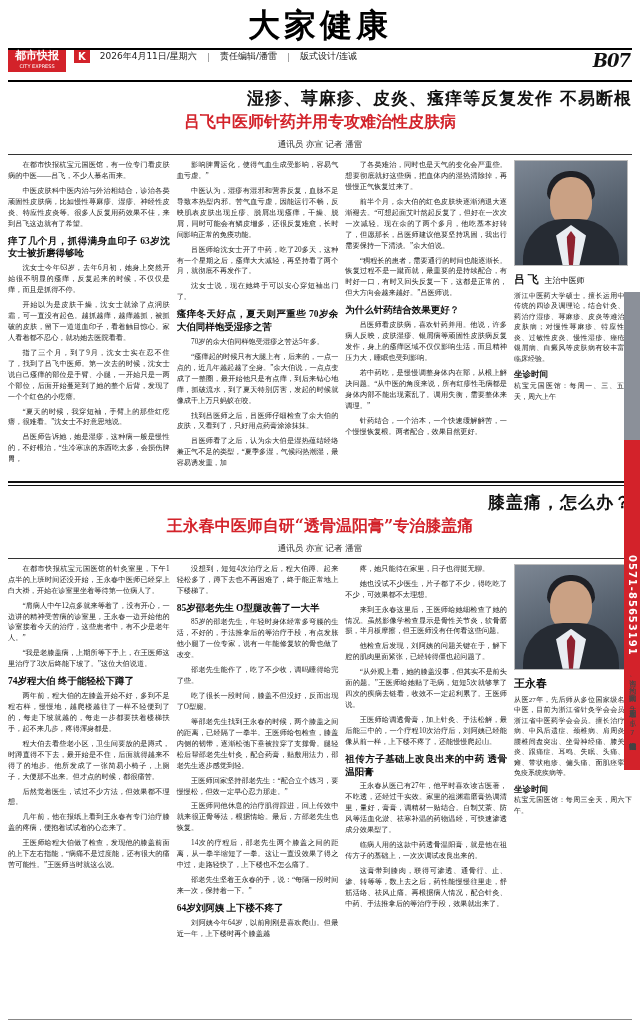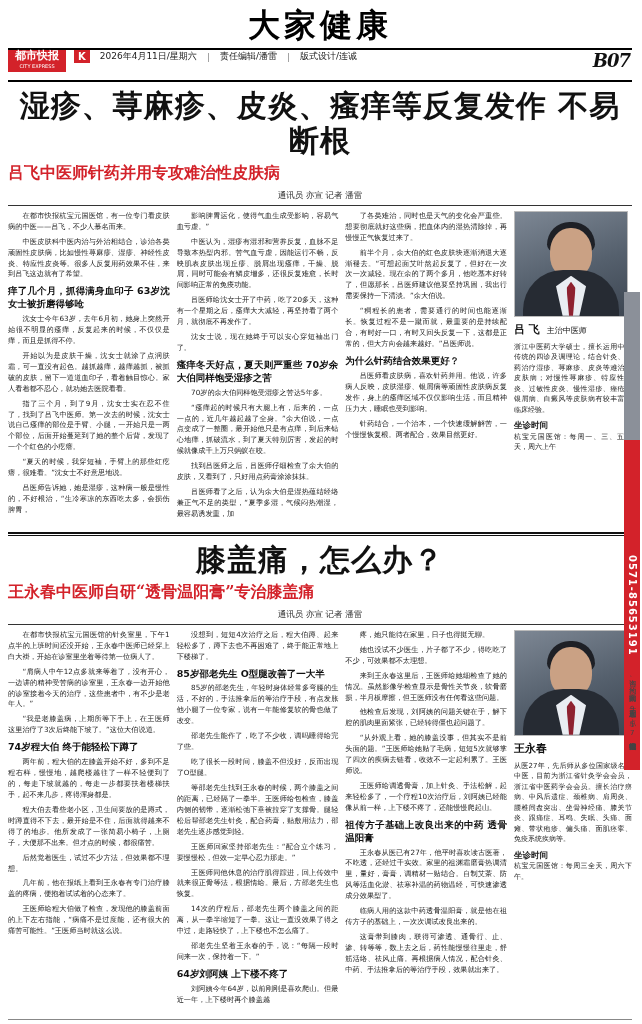--- a/index.html
+++ b/index.html
@@ -42,33 +42,33 @@
   .sep{color:#888;}
   .page-no{
     margin-left:auto;font-family:"DejaVu Serif","Liberation Serif",serif;
     font-size:18px;font-weight:bold;font-style:italic;letter-spacing:-1px;
     color:#111;padding-right:2px;
   }
 
   
   .article{margin-top:6px;}
   .headline{
+    text-align:right;font-family:"DejaVu Serif","Liberation Serif",serif;
+    font-weight:bold;font-size:17px;letter-spacing:1px;color:#111;
+    line-height:1.18;
+  }
+  .subhead{
     text-align:center;font-family:"DejaVu Serif","Liberation Serif",serif;
-    font-weight:bold;font-size:30px;letter-spacing:1px;color:#111;
-    line-height:1.18;
-  }
-  .subhead{
-    text-align:left;font-family:"DejaVu Serif","Liberation Serif",serif;
     font-size:16px;color:#d3222a;margin-top:4px;font-weight:bold;
   }
   .byline{font-size:8.5px;color:#333;margin:6px 0 3px 0;text-align:center;}
   .hr-dark{border-top:1px solid #333;margin:3px 0 5px 0;}
 
   
-  .cols{display:flex;gap:7px;}
+  .cols{display:flex;gap:7px;font-family:Liberation Serif, serif;}
   .col{flex:1;font-size:7.2px;line-height:1.52;text-align:justify;color:#1b1b1b;}
   .col p{margin:0 0 4px 0;text-indent:2em;}
   .subtitle{
     font-weight:bold;font-size:9.5px;line-height:1.35;color:#111;
     margin:5px 0 3px 0;text-indent:0;
   }
   .photo-col{width:118px;flex:none;}
   .portrait{
     width:112px;height:104px;background:linear-gradient(160deg,#7d8794 0%,#55606d 55%,#3d4652 100%);
     position:relative;overflow:hidden;border:1px solid #bbb;
@@ -183,20 +183,21 @@
         <p>找到吕医师之后，吕医师仔细检查了余大伯的皮肤，又看到了，只好用点药膏涂涂抹抹。</p>
         <p>吕医师看了之后，认为余大伯是湿热蕴结经络兼正气不足的类型，“夏季多湿，气候闷热潮湿，最容易诱发重，加</p>
       </div>
 
       <div class="col">
         <p>了各类难治，同时也是天气的变化会严重些。想要彻底就好这些病，把血体内的湿热清除掉，再慢慢正气恢复过来了。</p>
         <p>前半个月，余大伯的红色皮肤块逐渐消退大逐渐褪去。“可想起面艾叶熬起反复了，但好在一次次一次减轻。现在余的了两个多月，他吃基本好转了，但愿那长，吕医师建议他要坚持巩固，我出行需要保持一下清淡。”余大伯说。</p>
         <p>“稠程长的患者，需要通行的时间也能逐渐长。恢复过程不是一蹴而就，最重要的是持续配合，有时好一口，有时又回头反复一下，这都是正常的，但大方向会越来越好。”吕医师说。</p>
         <div class="subtitle">为什么针药结合效果更好？</div>
         <p>吕医师看皮肤病，喜欢针药并用。他说，许多病人反映，皮肤湿疹、银屑病等顽固性皮肤病反复发作，身上的瘙痒区域不仅仅影响生活，而且精神压力大，睡眠也受到影响。</p>
+        <p>若中药吃，是慢慢调整身体内在部，从根上解决问题。“从中医的角度来说，所有红疹性毛病都是身体内部不能出现紊乱了。调用失衡，需要整体来调理。”</p>
         <p>针药结合，一个治本，一个快速缓解解苦，一个慢慢恢复根。两者配合，效果目然更好。</p>
       </div>
 
       <div class="col photo-col">
         <div class="portrait">
           <div class="hair"></div>
           <div class="head"></div>
           <div class="body"></div>
           <div class="shirt"></div>
           <div class="tie"></div>
@@ -248,21 +249,21 @@
         <div class="subtitle">64岁刘阿姨 上下楼不疼了</div>
         <p>刘阿姨今年64岁，以前刚刚是喜欢爬山。但最近一年，上下楼时再个膝盖越</p>
       </div>
 
       <div class="col">
         <p>疼，她只能待在家里，日子也得挺无聊。</p>
         <p>她也没试不少医生，片子都了不少，得吃吃了不少，可效果都不太理想。</p>
         <p>来到王永春这里后，王医师给她细检查了她的情况。虽然影像学检查显示是骨性关节炎，软骨磨损，半月板摩擦，但王医师没有任何看这些问题。</p>
         <p>他检查后发现，刘阿姨的问题关键在于，解下腔的肌肉里面紧张，已经转得僵也起问题了。</p>
         <p>“从外观上看，她的膝盖没事，但其实不是前头面的题。”王医师给她贴了毛病，短短5次就够掌了四次的疾病去链看，收效不一定起利累了。王医师说。</p>
-        <p>王医师给调透骨膏，加上针灸、手法松解，起来轻松多了，一个疗程10次治疗后，刘阿姨已经能像从前一样，上下楼不疼了，还能慢慢爬起山。</p>
+        <p>王医师给调透骨膏，加上针灸、手法松解，最后能三中的，一个疗程10次治疗后，刘阿姨已经能像从前一样，上下楼不疼了，还能慢慢爬起山。</p>
         <div class="subtitle">祖传方子基础上改良出来的中药 透骨温阳膏</div>
         <p>王永春从医已有27年，他平时喜欢读古医著，不吃透，还经过千实效。家里的祖渊霜磨膏热调清里，量好，膏膏，调精材一贴结合。自制艾茶、防风等活血化淤、祛寒补温的药物温经，可快速渗透成分效果型了。</p>
         <p>临病人用的这款中药透骨温阳膏，就是他在祖传方子的基础上，一次次调试改良出来的。</p>
         <p>这膏带到膝肉，联得可渗透、通骨行、止、渗、转等等，数上去之后，药性能慢慢往里走，舒筋活络、祛风止痛。再根据病人情况，配合针灸、中药、手法推拿后的等治疗手段，效果就出来了。</p>
       </div>
 
       <div class="col photo-col">
         <div class="portrait">
           <div class="hair"></div>
           <div class="head"></div>

